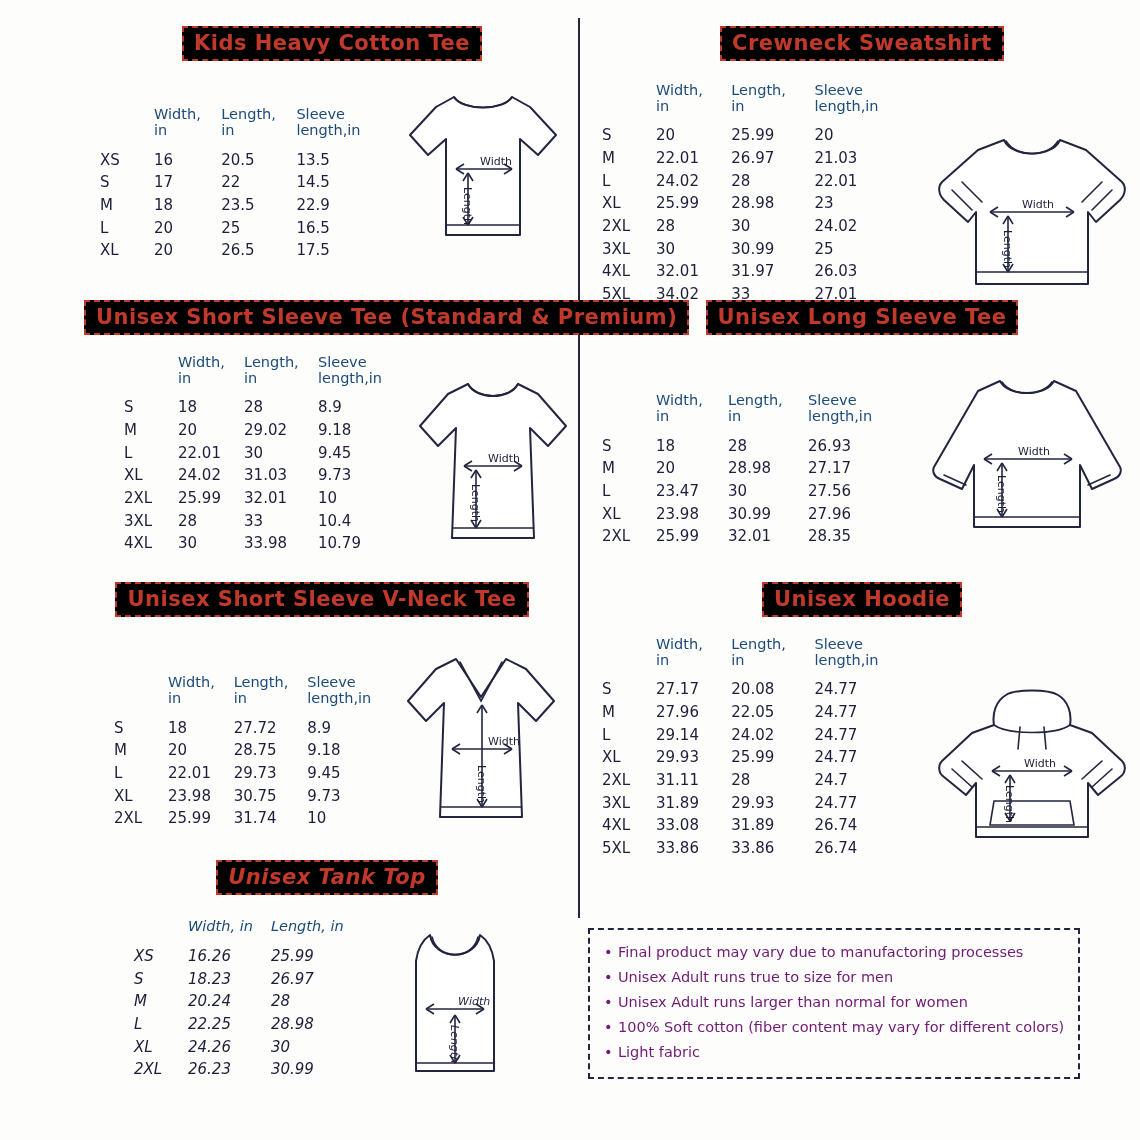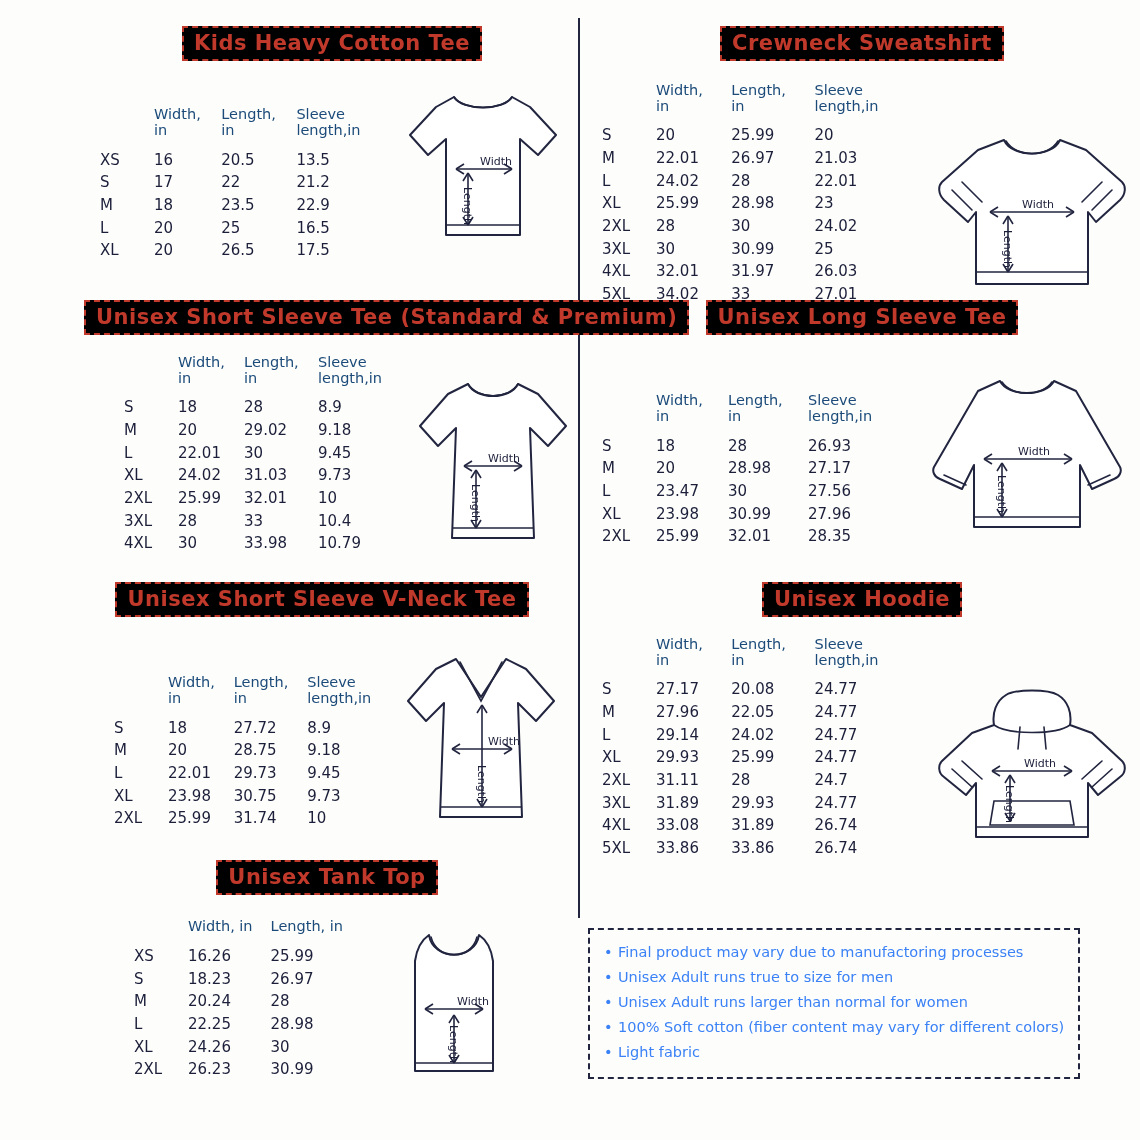--- a/index.html
+++ b/index.html
@@ -69,21 +69,21 @@
 
   .notes{
     position:absolute;
     border:2px dashed #22253f;
     padding:10px 14px 12px 14px;
     background:#fdfdfb;
   }
   .notes li{
     list-style:none;
     font-size:14.5px;
-    color:#3b82f6;
+    color:#701a75;
     line-height:1.72;
     position:relative;
     padding-left:14px;
     white-space:nowrap;
   }
   .notes ul{margin:0;padding:0;}
   .notes li:before{content:"•";position:absolute;left:0;top:0;}
 </style>
 </head>
 <body>
@@ -111,21 +111,21 @@
             <tr>
               <td class="size-col">XS</td>
               <td>16</td>
               <td>20.5</td>
               <td>13.5</td>
             </tr>
             <tr>
               <td class="size-col">S</td>
               <td>17</td>
               <td>22</td>
-              <td>21.2</td>
+              <td>14.5</td>
             </tr>
             <tr>
               <td class="size-col">M</td>
               <td>18</td>
               <td>23.5</td>
               <td>22.9</td>
             </tr>
             <tr>
               <td class="size-col">L</td>
               <td>20</td>
@@ -304,21 +304,21 @@
             <path d="M90 60 l-5 8 M90 60 l5 8"></path>
             <path d="M90 162 l-5 -8 M90 162 l5 -8"></path>
           </g>
           <text class="lbl" x="96" y="100">Width</text>
           <text class="lbl" x="86" y="120" transform="rotate(90 86 120)">Length</text>
         </svg>
       </div>
     </div>
   </div>
 
-  <div class="section" style="left:92px;top:860px;width:470px;">
+  <div class="section" style="left:92px;top:860px;width:470px;font-style:italic;">
     <div class="title-wrap">
       <span class="sec-title">Unisex Tank Top</span>
     </div>
     <div class="blockrow" style="margin-top:20px;">
       <div class="tbl-wrap" style="padding-left:42px;">
         <table class="sz">
           <thead>
             <tr>
               <th></th>
               <th>Width, in</th>

